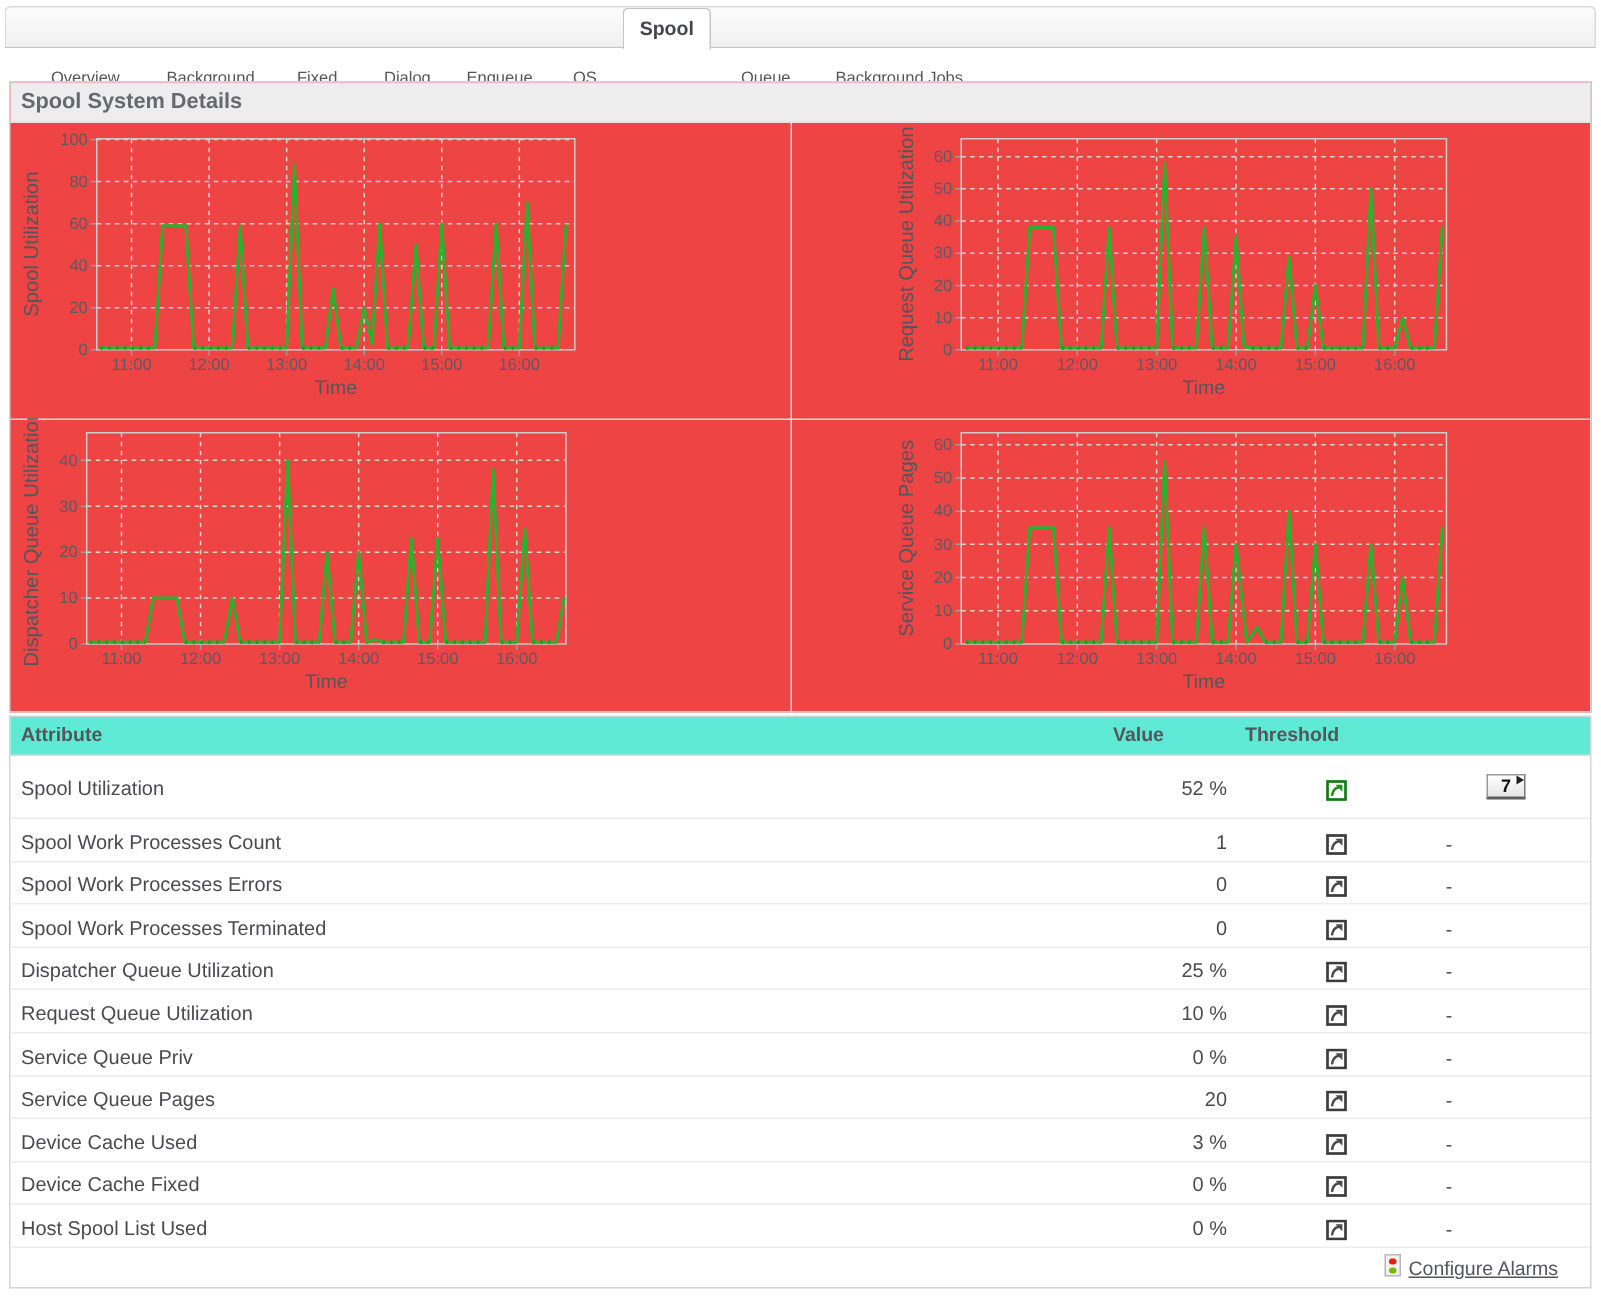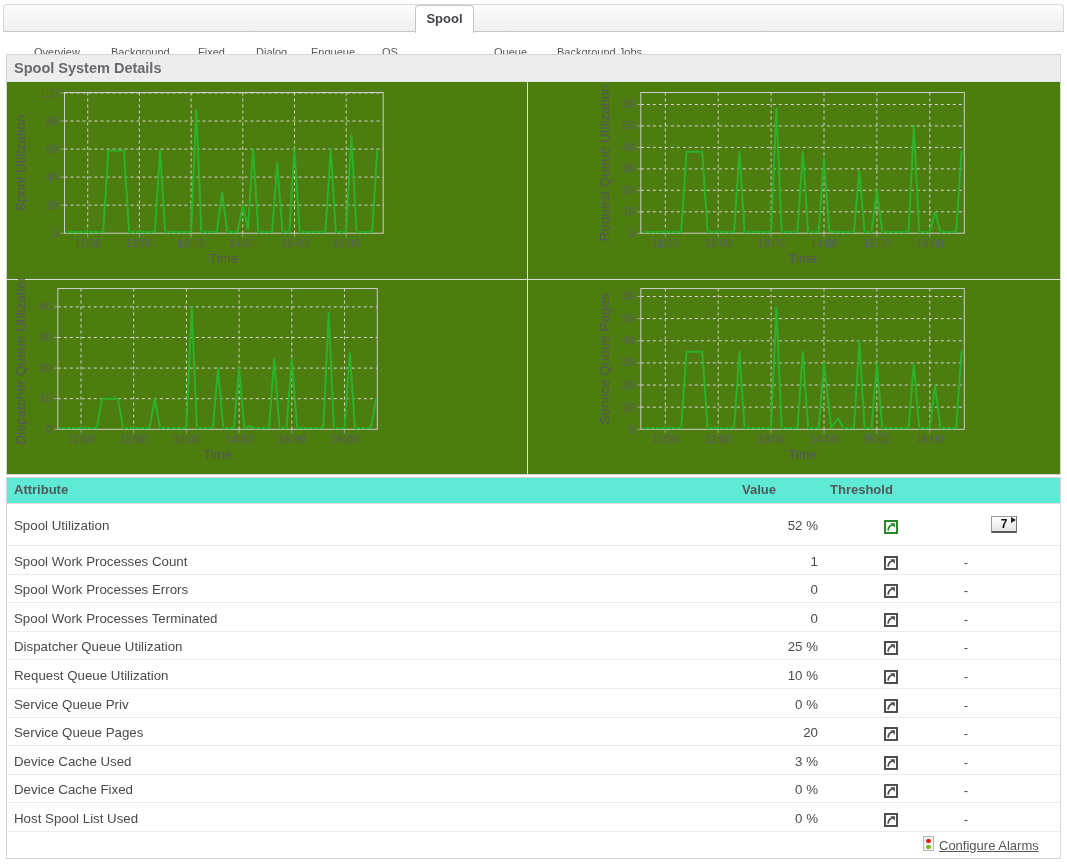--- a/index.html
+++ b/index.html
@@ -6,21 +6,21 @@
   font-family:"Liberation Sans", sans-serif; position:relative; }
 .tabbar { position:absolute; left:3px; top:4px; width:1061px; height:28px;
   background:linear-gradient(#fcfcfc,#f0f0f0); border:1px solid #d9d9d9;
   border-bottom:1px solid #c6c6c6; border-radius:4px 4px 0 0; }
 .tab { position:absolute; top:6px; font-size:11px; color:#555555; white-space:nowrap;margin-top:35px; }
 .activetab { position:absolute; left:415px; top:5px; width:59px; height:28px;
   background:#ffffff; border:1px solid #c6c6c6; border-bottom:none;
   border-radius:4px 4px 0 0; z-index:2; text-align:center; }
 .activetab span { font-size:13px; font-weight:bold; color:#44454a; line-height:26px; }
 .panel { position:absolute; left:6px; top:54px; width:1055px; height:421px;
-  border:1px solid #d4d4d4; background:#4d7c0f; }
+  border:1px solid #d4d4d4; background:#ef4444; }
 .phead { position:absolute; left:0; top:0; width:100%; height:27px; background:#ededed;
   border-bottom:1px solid #e0e0e0; }
 .phead span { font-size:14.5px; font-weight:bold; color:#68696e; line-height:27px; padding-left:7px; }
 .vdiv { position:absolute; left:520px; top:27px; width:1px; height:392px; background:#dddddd; }
 .hdiv { position:absolute; left:0; top:223.5px; width:100%; height:1px; background:#dddddd; }
 .chartsvg { position:absolute; left:0px; top:0px; }
 .table { position:absolute; left:6px; top:477px; width:1055px; height:382px;
   border:1px solid #d4d4d4; background:#ffffff; }
 .thead { position:absolute; left:0; top:0; width:100%; height:26px; background:#5eead4;
   border-bottom:1px solid #dddddd; font-size:13px; font-weight:bold; color:#55565b; }

